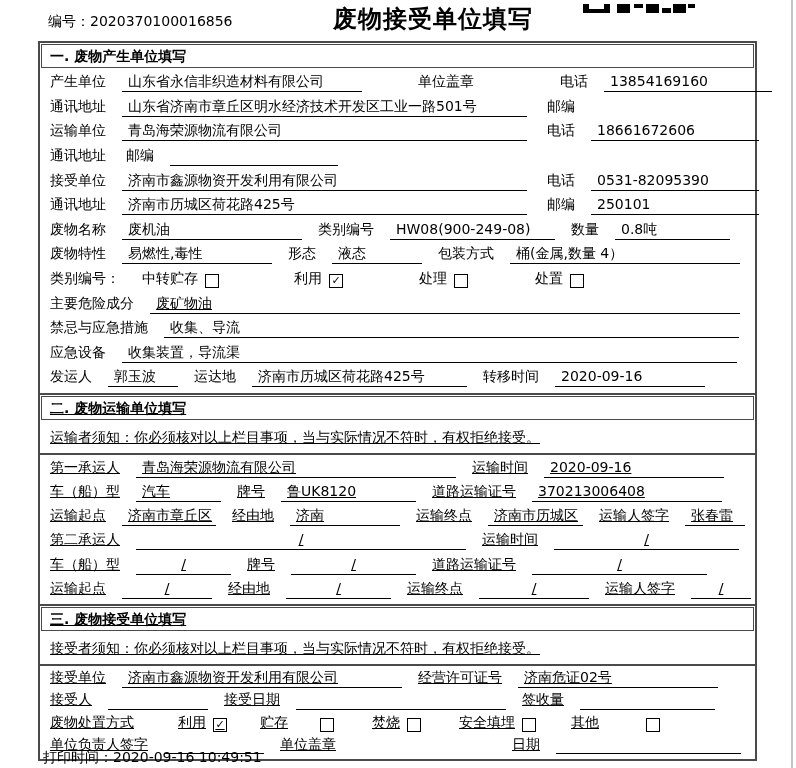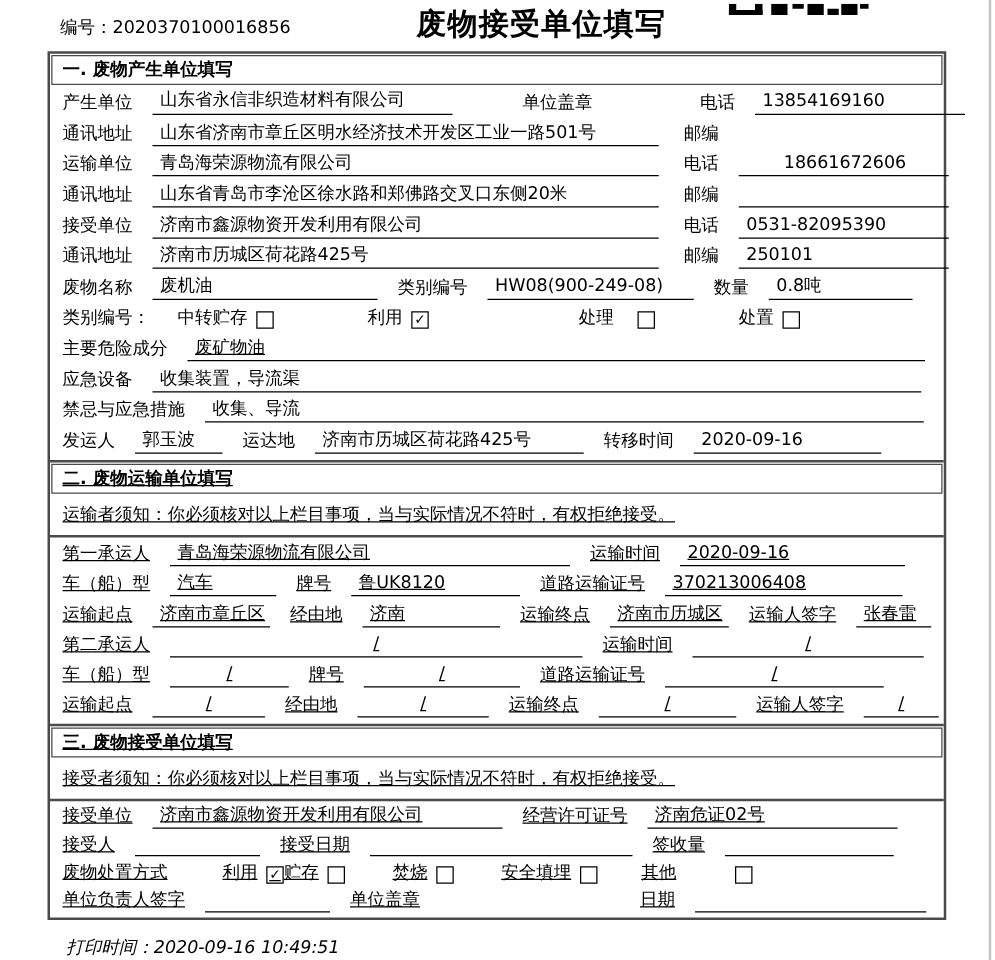--- a/index.html
+++ b/index.html
@@ -35,21 +35,21 @@
     padding:0 4px 0 6px;margin-right:16px;white-space:nowrap;
   }
   .val.c{text-align:center;padding:0;}
   .chkg{display:inline-flex;align-items:flex-end;flex:0 0 auto;}
   .chkg .lbl{margin-right:0;}
   .box{
     display:inline-block;width:12px;height:12px;border:1.5px solid #000;
     margin-left:7px;font-size:11px;line-height:12px;text-align:center;
     box-sizing:content-box;
   }
-  #print-time{position:absolute;left:53px;top:749px;white-space:nowrap;font-style:italic;}
+  #print-time{position:absolute;left:43px;top:749px;white-space:nowrap;}
 </style>
 </head>
 <body>
 
 <div class="page-edge"></div>
 
 <div id="doc-number"><span>编号：</span><span>2020370100016856</span></div>
 
 <div id="form-title">废物接受单位填写</div>
 
@@ -68,39 +68,38 @@
     </g>
   </svg>
 </div>
 
 <div class="form">
   <section class="sec">
     <div class="sec-h">一. 废物产生单位填写</div>
     <div class="rows rows-s1">
         <div class="row">
           <span class="lbl">产生单位</span>
-          <span class="val" style="min-width: 240px; font-family: Liberation Mono, monospace;">山东省永信非织造材料有限公司</span>
+          <span class="val" style="min-width: 240px;">山东省永信非织造材料有限公司</span>
           <span class="lbl" style="margin-left: 40px;">单位盖章</span>
           <span class="lbl" style="margin-left: 70px;">电话</span>
           <span class="val" style="min-width: 168px;">13854169160</span>
         </div>
         <div class="row">
           <span class="lbl">通讯地址</span>
           <span class="val" style="min-width: 405px;">山东省济南市章丘区明水经济技术开发区工业一路501号</span>
           <span class="lbl" style="margin-left: 4px;">邮编</span>
         </div>
         <div class="row">
           <span class="lbl">运输单位</span>
           <span class="val" style="min-width: 405px;">青岛海荣源物流有限公司</span>
           <span class="lbl" style="margin-left: 4px;">电话</span>
-          <span class="val" style="min-width: 168px; text-align: center;">18661672606</span>
+          <span class="val" style="min-width: 168px;">18661672606</span>
         </div>
         <div class="row">
           <span class="lbl">通讯地址</span>
-          <span class="val" style="min-width: 405px;">山东省青岛市李沧区徐水路和郑佛路交叉口东侧20米</span>
           <span class="lbl" style="margin-left: 4px;">邮编</span>
           <span class="val" style="min-width: 168px;"></span>
         </div>
         <div class="row">
           <span class="lbl">接受单位</span>
           <span class="val" style="min-width: 405px;">济南市鑫源物资开发利用有限公司</span>
           <span class="lbl" style="margin-left: 4px;">电话</span>
           <span class="val" style="min-width: 168px;">0531-82095390</span>
         </div>
         <div class="row">
@@ -111,49 +110,57 @@
         </div>
         <div class="row">
           <span class="lbl">废物名称</span>
           <span class="val" style="min-width: 180px;">废机油</span>
           <span class="lbl">类别编号</span>
           <span class="val" style="min-width: 165px;">HW08(900-249-08)</span>
           <span class="lbl">数量</span>
           <span class="val" style="min-width: 115px;">0.8吨</span>
         </div>
         <div class="row">
+          <span class="lbl">废物特性</span>
+          <span class="val" style="min-width: 150px;">易燃性,毒性</span>
+          <span class="lbl">形态</span>
+          <span class="val" style="min-width: 90px;">液态</span>
+          <span class="lbl">包装方式</span>
+          <span class="val" style="min-width: 230px;">桶(金属,数量 4）</span>
+        </div>
+        <div class="row">
           <span class="lbl">类别编号：</span>
           <span class="chkg" style="margin-left: 6px;">
             <span class="lbl">中转贮存</span>
             <span class="box"></span>
           </span>
           <span class="chkg" style="margin-left: 75px;">
             <span class="lbl">利用</span>
             <span class="box">✓</span>
           </span>
-          <span class="chkg" style="margin-left: 120px; gap: 12px;">
+          <span class="chkg" style="margin-left: 76px;">
             <span class="lbl">处理</span>
             <span class="box"></span>
           </span>
           <span class="chkg" style="margin-left: 67px;">
             <span class="lbl">处置</span>
             <span class="box"></span>
           </span>
         </div>
         <div class="row">
           <span class="lbl">主要危险成分</span>
           <span class="val" style="min-width: 590px; text-decoration: underline;">废矿物油</span>
         </div>
         <div class="row">
+          <span class="lbl">禁忌与应急措施</span>
+          <span class="val" style="min-width: 575px;">收集、导流</span>
+        </div>
+        <div class="row">
           <span class="lbl">应急设备</span>
           <span class="val" style="min-width: 615px;">收集装置，导流渠</span>
-        </div>
-        <div class="row">
-          <span class="lbl">禁忌与应急措施</span>
-          <span class="val" style="min-width: 575px;">收集、导流</span>
         </div>
         <div class="row">
           <span class="lbl">发运人</span>
           <span class="val" style="min-width: 70px;">郭玉波</span>
           <span class="lbl">运达地</span>
           <span class="val" style="min-width: 215px;">济南市历城区荷花路425号</span>
           <span class="lbl">转移时间</span>
           <span class="val" style="min-width: 150px;">2020-09-16</span>
         </div>
       </div>
@@ -229,21 +236,21 @@
           <span class="val" style="min-width: 210px;"></span>
           <span class="lbl">签收量</span>
           <span class="val" style="min-width: 135px;"></span>
         </div>
         <div class="row">
           <span class="lbl">废物处置方式</span>
           <span class="chkg" style="margin-left: 28px;">
             <span class="lbl">利用</span>
             <span class="box">✓</span>
           </span>
-          <span class="chkg" style="">
+          <span class="chkg" style="margin-left: 33px; gap: 25px;">
             <span class="lbl">贮存</span>
             <span class="box"></span>
           </span>
           <span class="chkg" style="margin-left: 38px;">
             <span class="lbl">焚烧</span>
             <span class="box"></span>
           </span>
           <span class="chkg" style="margin-left: 38px;">
             <span class="lbl">安全填埋</span>
             <span class="box"></span>

